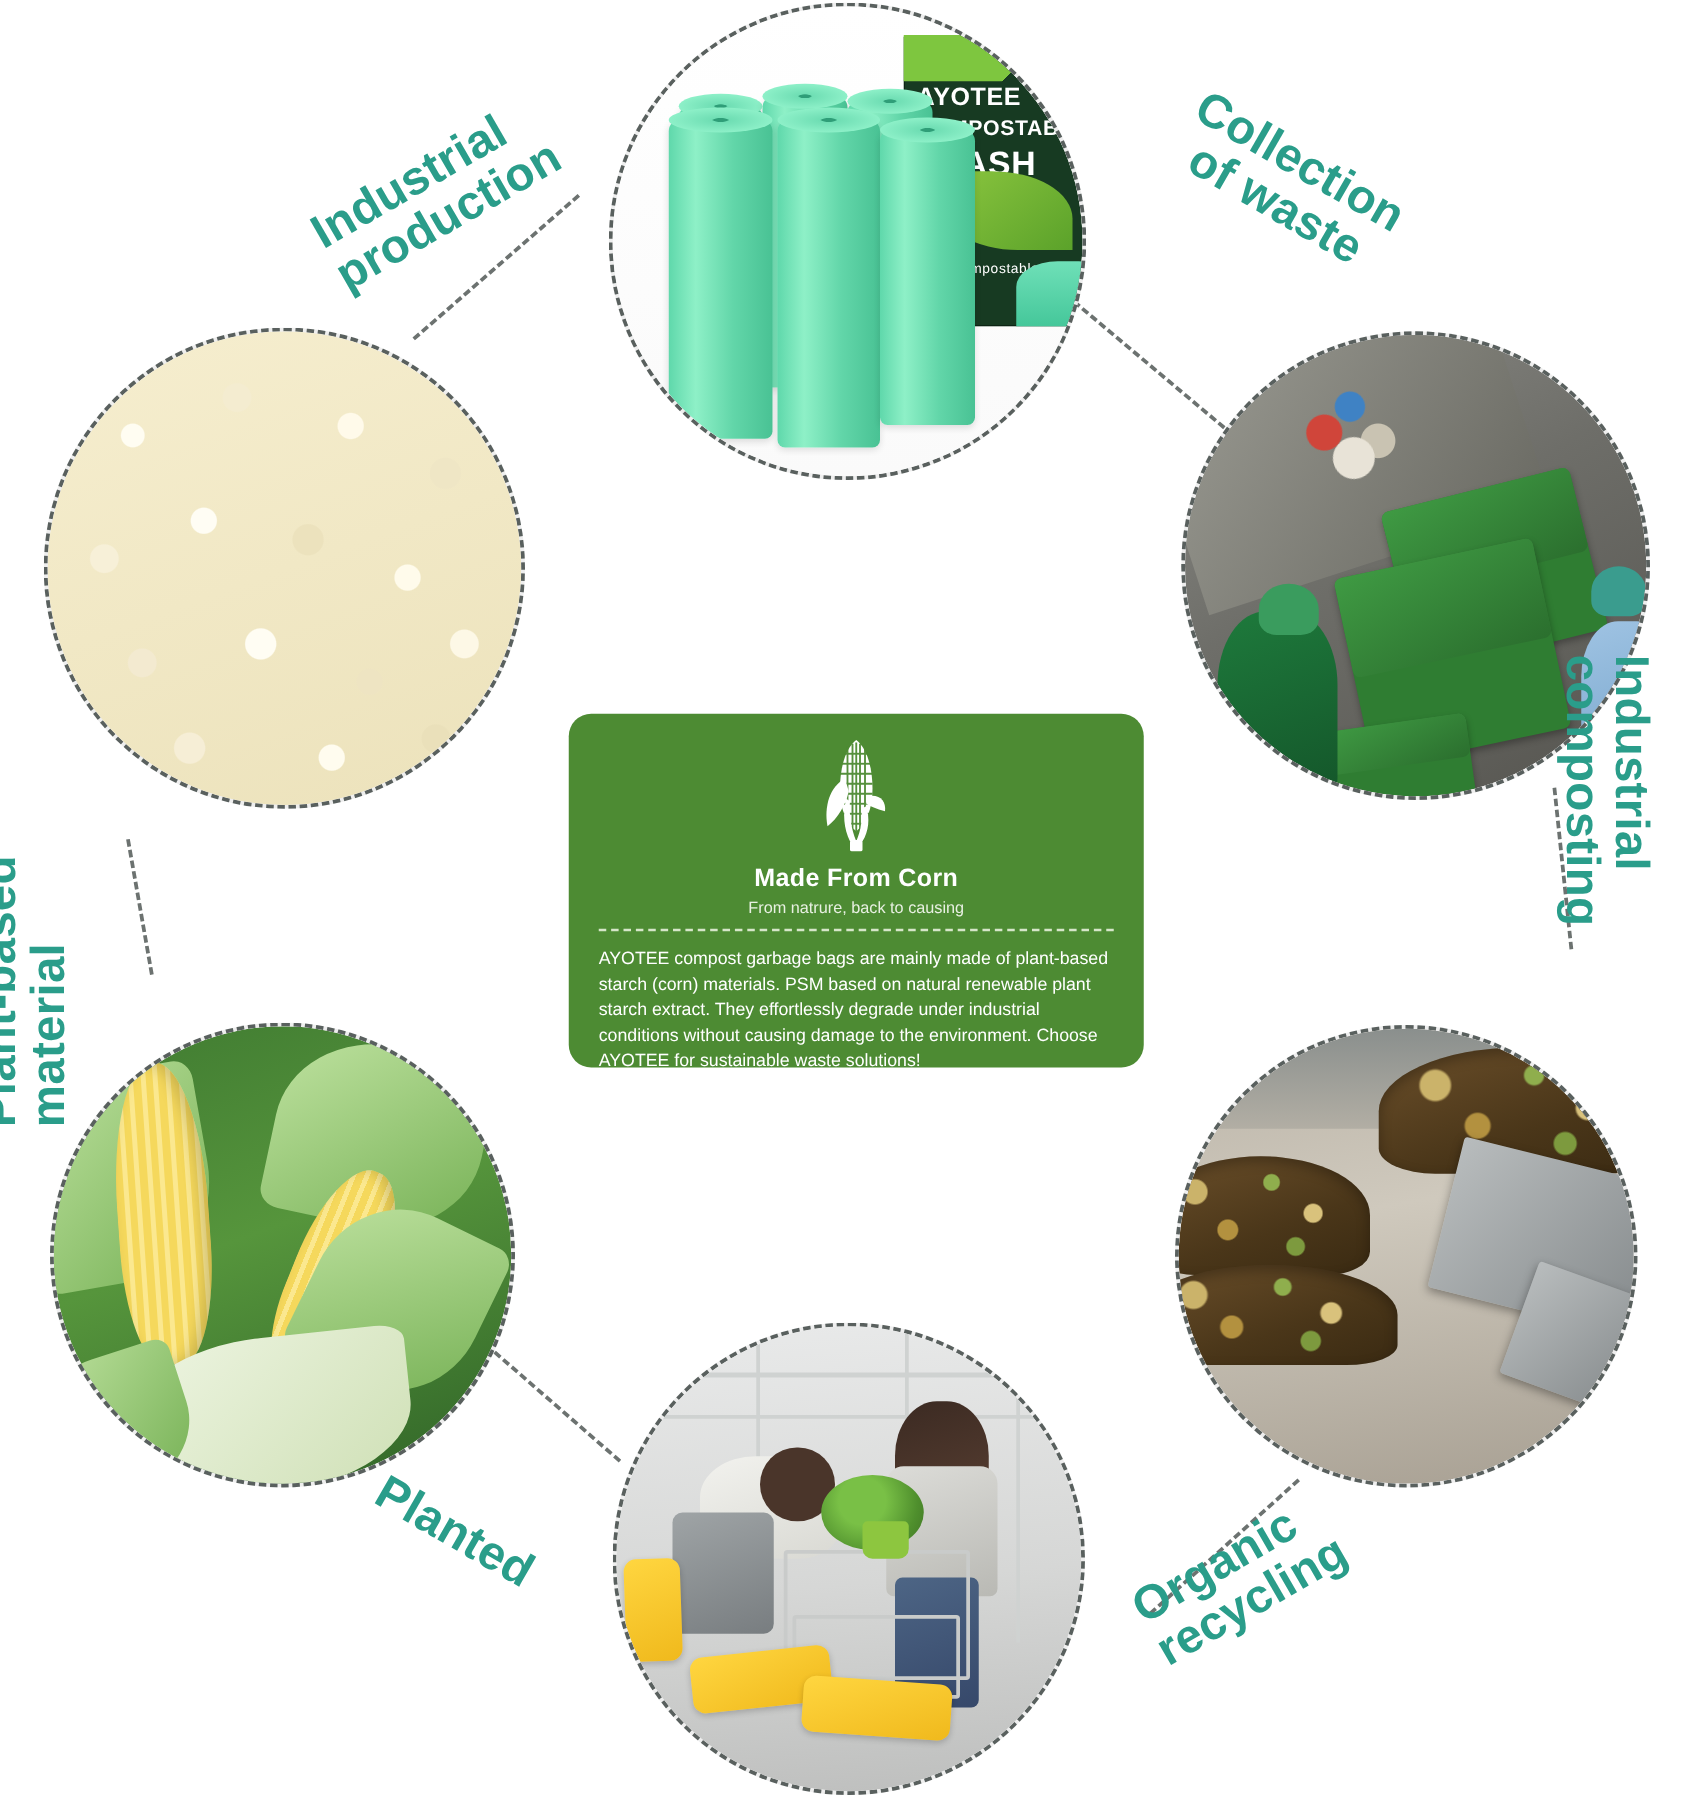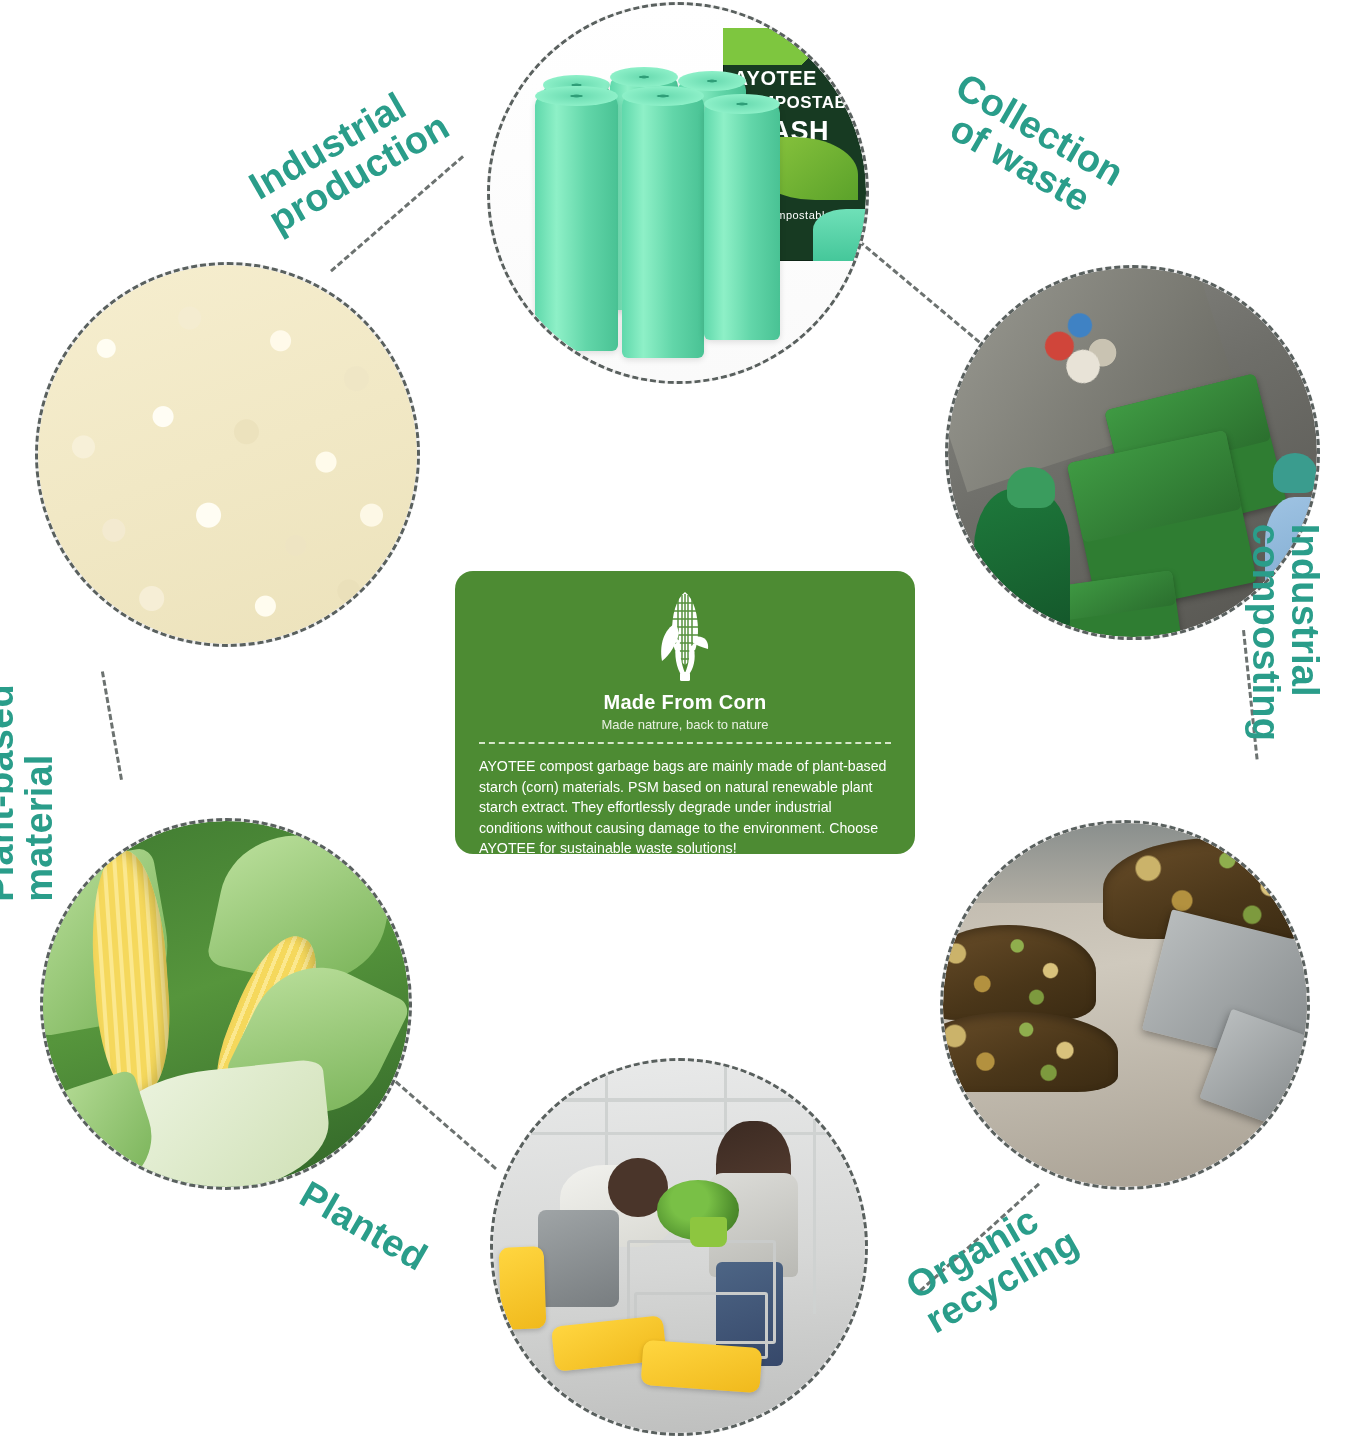--- a/index.html
+++ b/index.html
@@ -369,20 +369,20 @@
 
         <path d="M21 50 C18 62 19 74 24 84 L29 84 C25 74 23 62 24 52 Z" fill="#ffffff"></path>
         <path d="M37 56 C40 66 39 76 34 84 L29 84 C33 75 34 66 33 58 Z" fill="#ffffff"></path>
 
         <rect x="24" y="83" width="10" height="9" rx="1.5" fill="#ffffff"></rect>
       </svg>
     </div>
 
     <div class="card-title">Made From Corn</div>
 
-    <div class="card-sub">Made natrure, back to nature</div>
+    <div class="card-sub">From natrure, back to causing</div>
 
     <div class="card-divider"></div>
 
     <div class="card-body">AYOTEE compost garbage bags are mainly made of plant-based starch (corn) materials. PSM based on natural renewable plant starch extract.  They effortlessly degrade under industrial conditions without causing damage to the environment. Choose AYOTEE for sustainable waste solutions!</div>
   </div>
 
 </div>
 
 </body></html>

